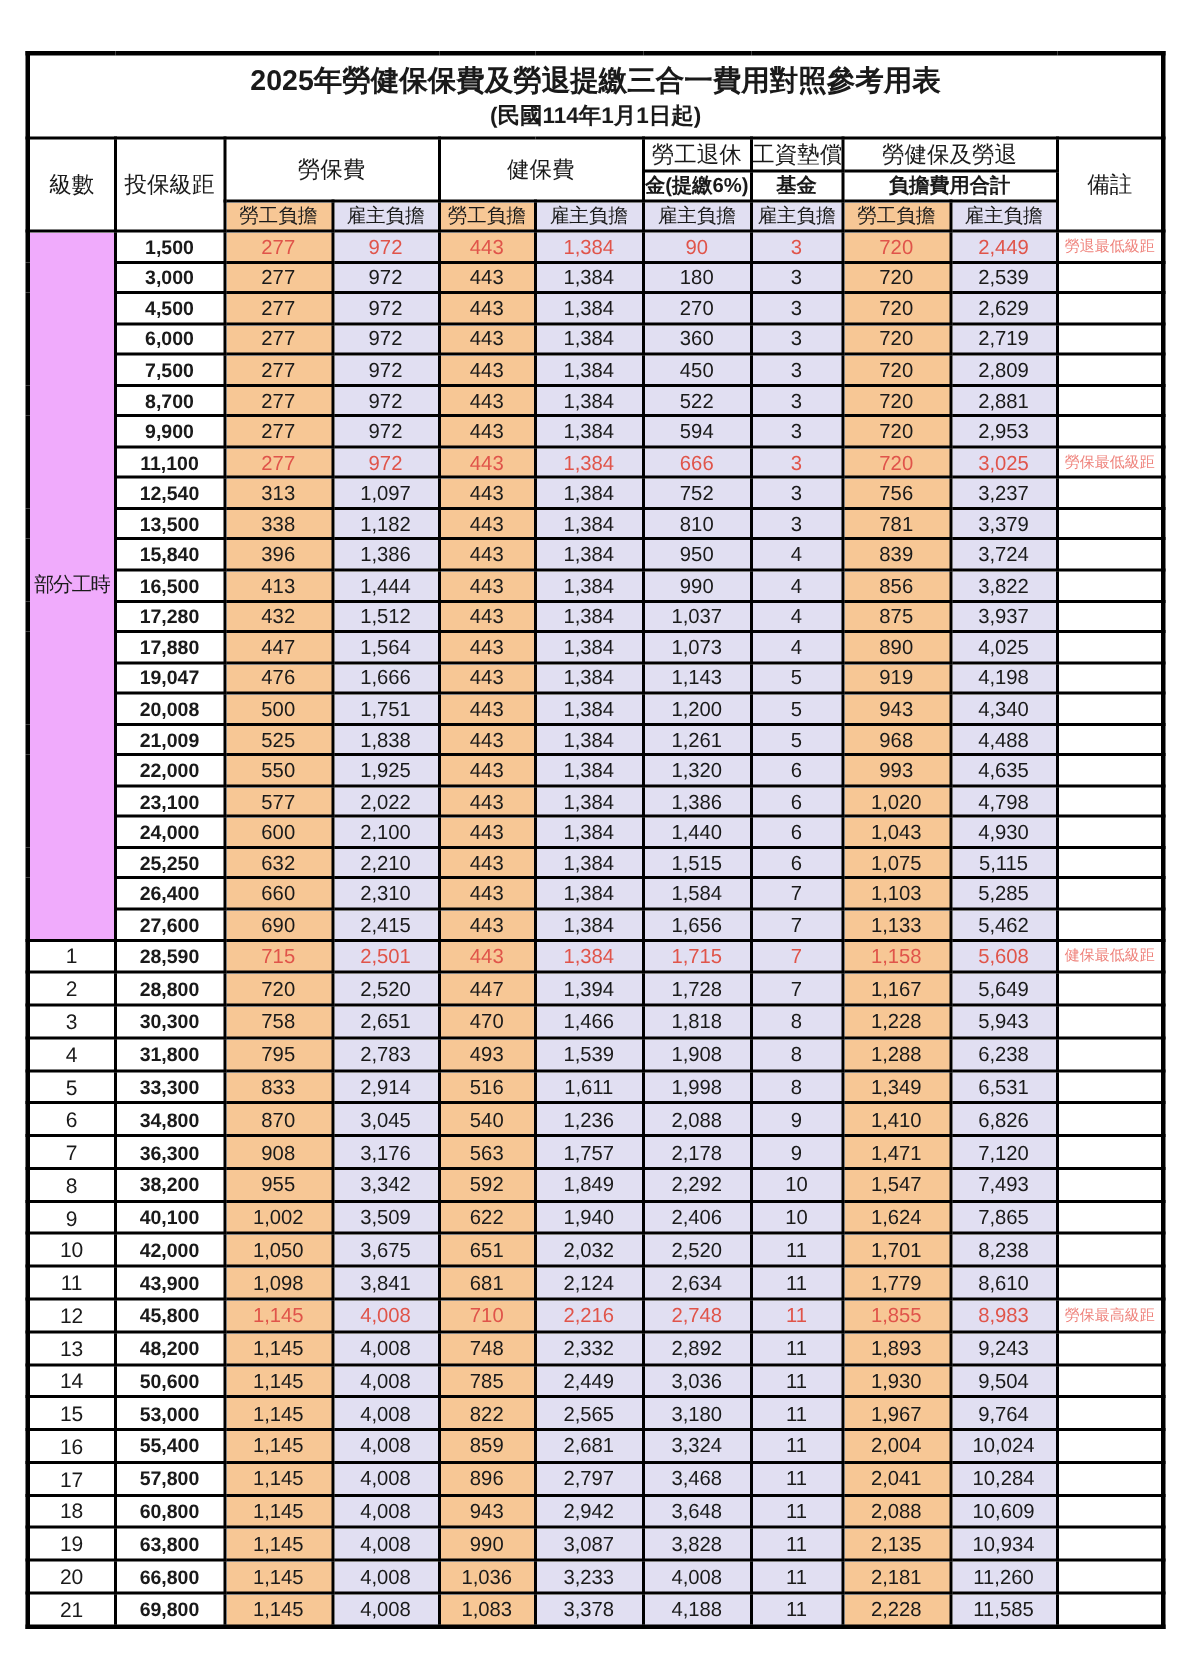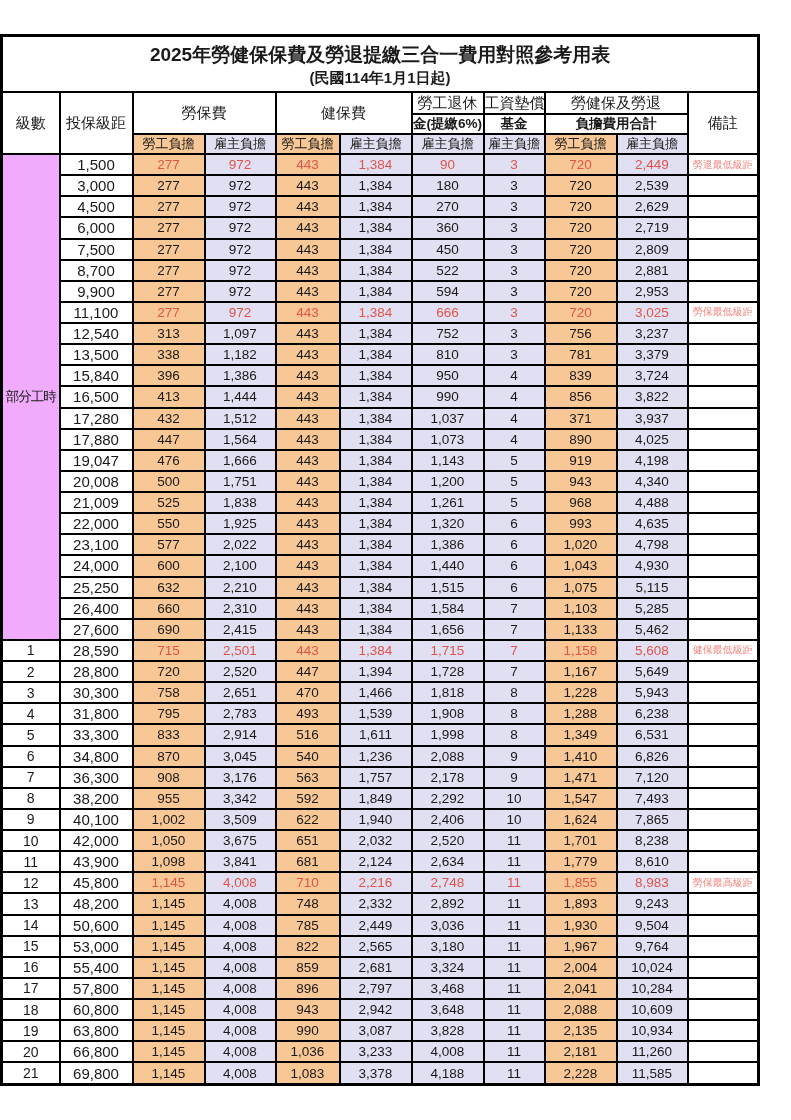--- a/index.html
+++ b/index.html
@@ -9,21 +9,21 @@
     --rm:#EF837C;
     --bd:#000000;
   }
   html,body{margin:0;padding:0;background:#ffffff;}
   body{
     width:791px;height:1120px;position:relative;
     font-family:"Liberation Sans","DejaVu Sans",sans-serif;
     color:#1a1a1a;
   }
   table.sheet{
-    position:absolute;left:0;top:34px;
+    position:absolute;left:17px;top:34px;
     width:757px;height:1052px;
     border-collapse:collapse;
     table-layout:fixed;
     border:3px solid var(--bd);
   }
   td,th{
     border:2px solid var(--bd);
     padding:0;
     text-align:center;
     vertical-align:middle;
@@ -35,21 +35,21 @@
   tr.title-row th{height:54px;}
   .title-line1{font-size:19px;font-weight:bold;line-height:1.5;}
   .title-line2{font-size:15px;font-weight:bold;line-height:1.2;}
   tr.hrow1 th{height:20px;font-size:15px;}
   tr.hrow2 th{height:18px;font-size:13.5px;font-weight:bold;}
   tr.hrow3 th{height:18px;font-size:13px;}
   th.group{font-size:15px;}
   th.sub2{font-size:13.5px;}
   .emp{background:var(--emp-bg);}
   .er{background:var(--er-bg);}
-  td.br{font-weight:normal;font-size:15px;}
+  td.br{font-weight:bold;font-size:13px;}
   td.lv{font-size:14px;}
   td.pt{font-size:13.5px;background:#f0abfc;letter-spacing:-1px;}
   td.rm{font-size:10px;color:var(--rm);border-radius:10px;}
   tr.hl td.v{color:var(--hl);}
 </style>
 </head>
 <body>
 
 <table class="sheet">
   <colgroup>
@@ -245,21 +245,21 @@
         <td class="rm"></td>
       </tr>
       <tr>
         <td class="br">17,280</td>
         <td class="v emp">432</td>
         <td class="v er">1,512</td>
         <td class="v emp">443</td>
         <td class="v er">1,384</td>
         <td class="v er">1,037</td>
         <td class="v er">4</td>
-        <td class="v emp">371</td>
+        <td class="v emp">875</td>
         <td class="v er">3,937</td>
         <td class="rm"></td>
       </tr>
       <tr>
         <td class="br">17,880</td>
         <td class="v emp">447</td>
         <td class="v er">1,564</td>
         <td class="v emp">443</td>
         <td class="v er">1,384</td>
         <td class="v er">1,073</td>

